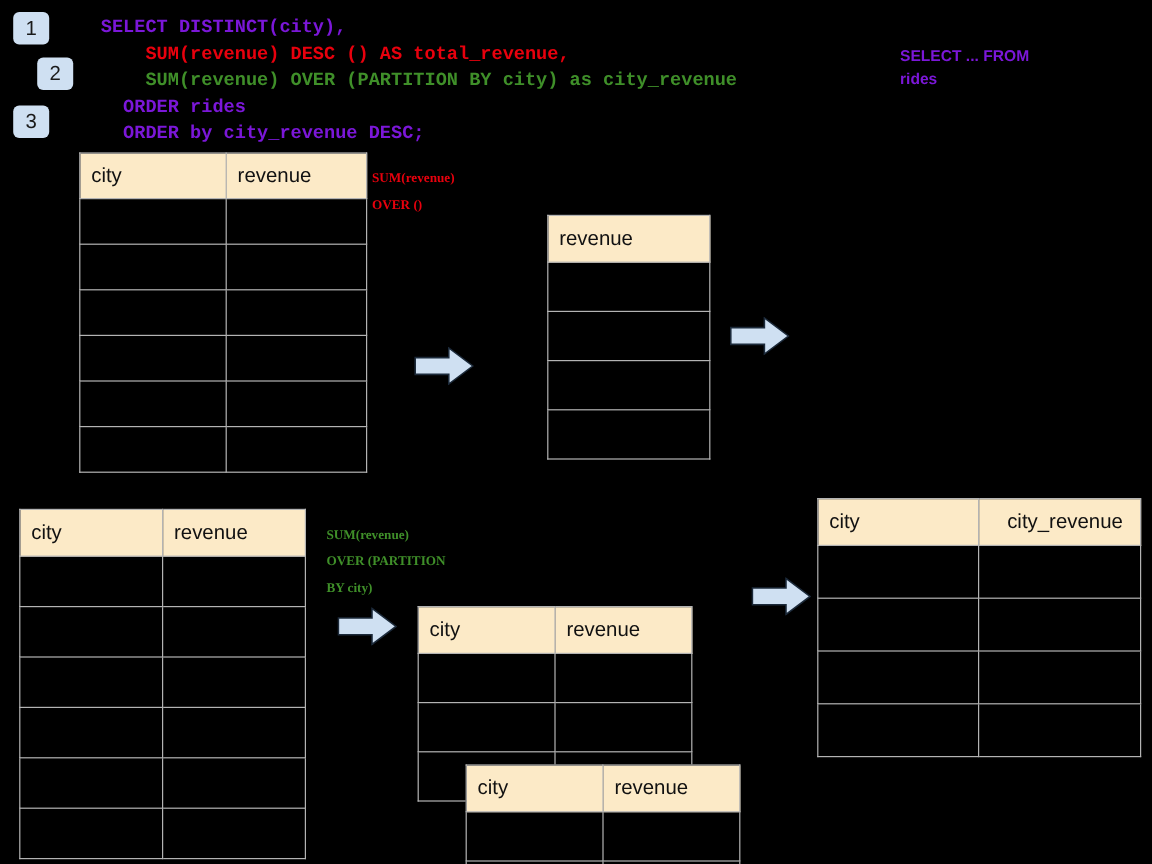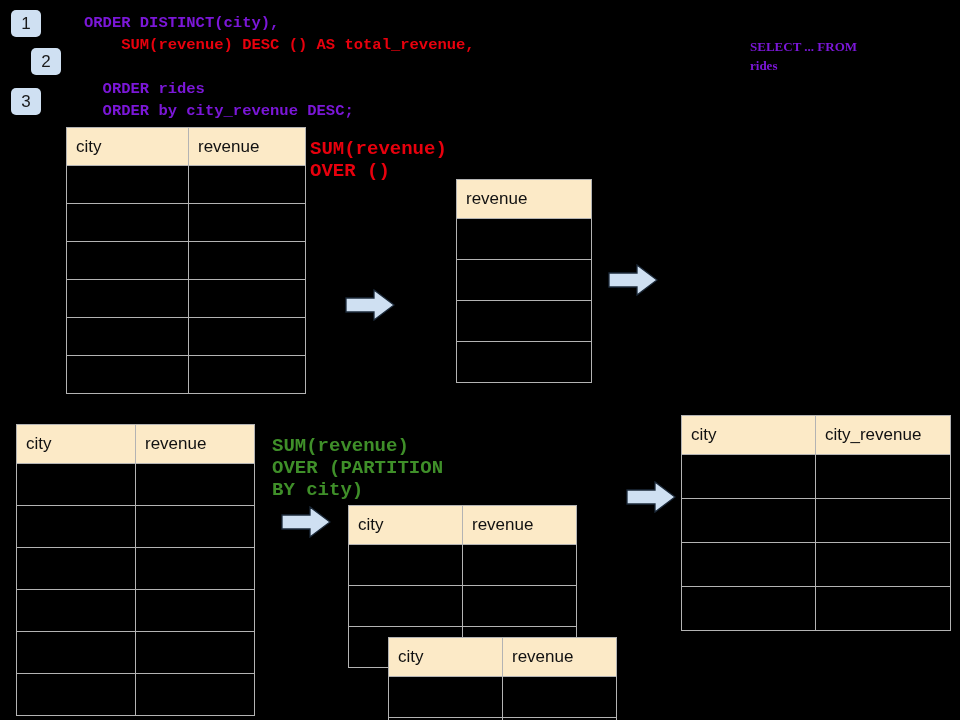--- a/index.html
+++ b/index.html
@@ -40,33 +40,33 @@
     white-space: pre;
     font-weight: bold;
     letter-spacing: 0px;
   }
   .c-violet { color: #7b17d8; }
   .c-red    { color: #e8000d; }
   .c-green  { color: #3f8f29; }
 
   .side-note {
     position: absolute;
-    font-family: Liberation Serif, serif;
+    font-family: Liberation Sans, sans-serif;
     font-size: 13px;
     line-height: 19px;
     font-weight: bold;
     white-space: pre;
     color: #7b17d8;
   }
 
   
   .annot {
     position: absolute;
-    font-family: Liberation Mono, monospace;
-    font-size: 19px;
+    font-family: Liberation Serif, serif;
+    font-size: 11px;
     line-height: 22px;
     font-weight: bold;
     white-space: pre;
   }
   .annot.red   { color: #e8000d; }
   .annot.green { color: #3f8f29; }
 
   
   .tbl {
     position: absolute;
@@ -98,22 +98,23 @@
 </style>
 </head>
 <body>
 
 <div id="canvas">
 
   <div class="badge" style="left:11px; top:10px;">1</div>
   <div class="badge" style="left:31px; top:48px;">2</div>
   <div class="badge" style="left:11px; top:88px;">3</div>
 
-  <div class="code c-violet" style="left:84px; top:12px;">ORDER DISTINCT(city),</div>
+  <div class="code c-violet" style="left:84px; top:12px;">SELECT DISTINCT(city),</div>
   <div class="code c-red" style="left:84px; top:34px;">    SUM(revenue) DESC () AS total_revenue,</div>
+  <div class="code c-green" style="left:84px; top:56px;">    SUM(revenue) OVER (PARTITION BY city) as city_revenue</div>
   <div class="code c-violet" style="left:84px; top:78px;">  ORDER rides</div>
   <div class="code c-violet" style="left:84px; top:100px;text-align:right;">  ORDER by city_revenue DESC;</div>
 
   <div class="side-note" style="left:750px; top:37px;">SELECT ... FROM
 rides</div>
 
   <div class="annot red" style="left:310px; top:138px;">SUM(revenue)
 OVER ()</div>
 
   <div class="annot green" style="left:272px; top:435px;">SUM(revenue)
@@ -289,21 +290,21 @@
   </div>
 
   <table class="tbl" style="left:681px; top:415px; width:269px;">
     <colgroup>
         <col style="width:134px;">
         <col style="width:135px;">
       </colgroup>
     <tbody>
       <tr>
         <td class="hd" style="height:38px;">city</td>
-        <td class="hd" style="height:38px;">city_revenue</td>
+        <td class="hd" style="height:38px;text-align:center;">city_revenue</td>
       </tr>
       <tr>
         <td style="height:43px;"></td>
         <td style="height:43px;"></td>
       </tr>
       <tr>
         <td style="height:43px;"></td>
         <td style="height:43px;"></td>
       </tr>
       <tr>

